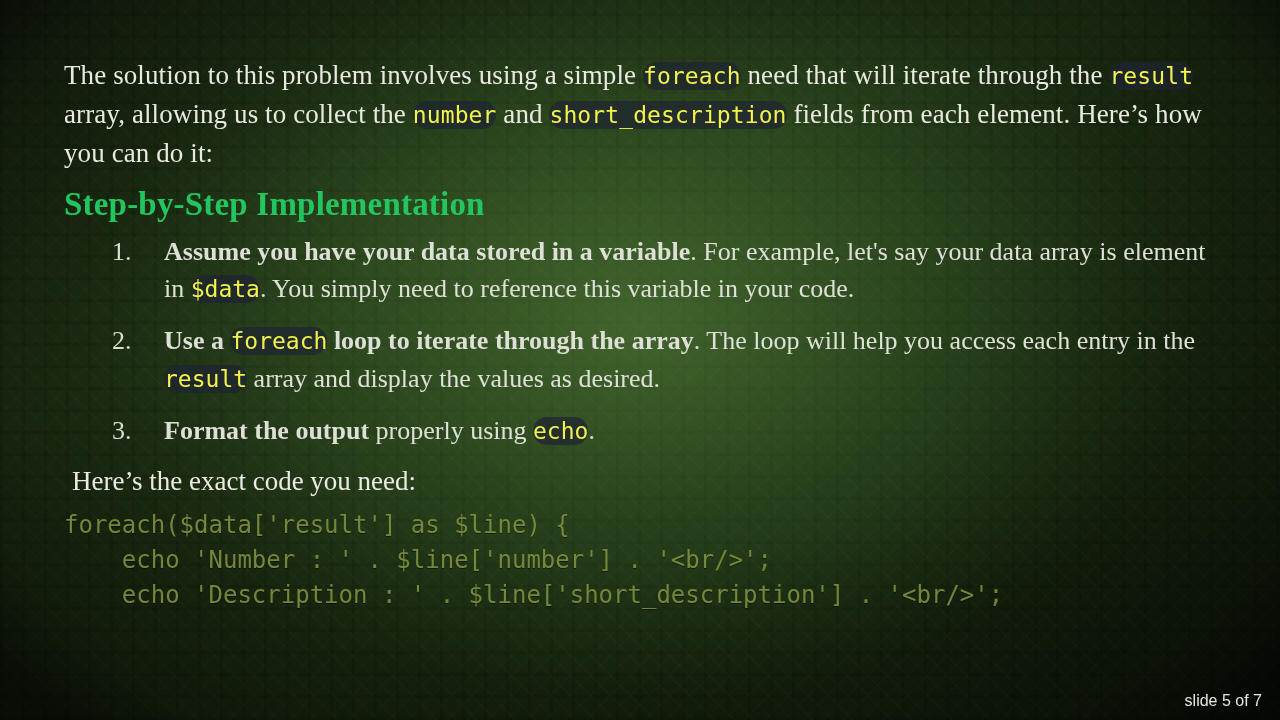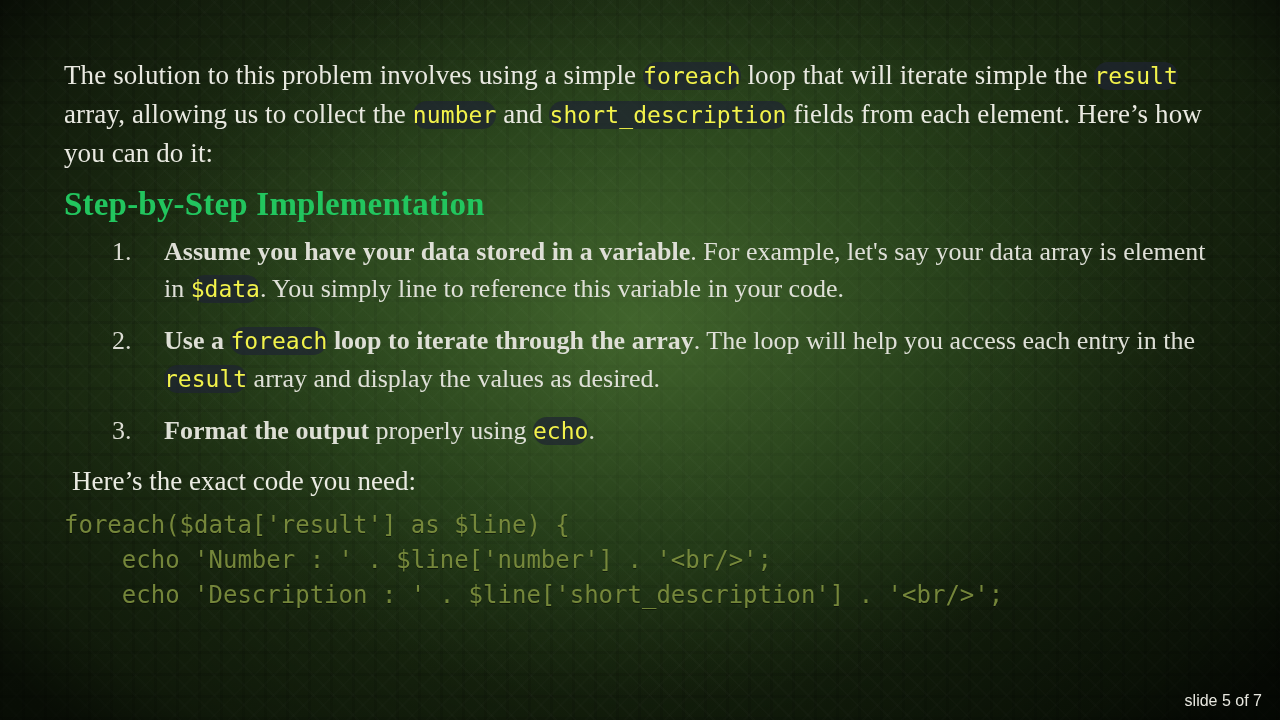--- a/index.html
+++ b/index.html
@@ -114,26 +114,26 @@
   }
 </style>
 </head>
 <body>
 
 <div class="slide">
   <div class="vignette"></div>
 
   <div class="content">
 
-    <p class="para"><span>The solution to this problem involves using a simple </span><code>foreach</code><span> loop that will iterate simple the </span><code>result</code><span> array, allowing us to collect the </span><code>number</code><span> and </span><code>short_description</code><span> fields from each element. Here’s how you can do it:</span></p>
+    <p class="para"><span>The solution to this problem involves using a simple </span><code>foreach</code><span> need that will iterate through the </span><code>result</code><span> array, allowing us to collect the </span><code>number</code><span> and </span><code>short_description</code><span> fields from each element. Here’s how you can do it:</span></p>
 
     <h2 class="section-title">Step-by-Step Implementation</h2>
 
     <ol class="steps">
-      <li><b>Assume you have your data stored in a variable</b><span>. For example, let's say your data array is element in </span><code>$data</code><span>. You simply line to reference this variable in your code.</span></li>
+      <li><b>Assume you have your data stored in a variable</b><span>. For example, let's say your data array is element in </span><code>$data</code><span>. You simply need to reference this variable in your code.</span></li>
       <li><b><span>Use a </span><code>foreach</code><span> loop to iterate through the array</span></b><span>. The loop will help you access each entry in the </span><code>result</code><span> array and display the values as desired.</span></li>
       <li><b>Format the output</b><span> properly using </span><code>echo</code><span>.</span></li>
     </ol>
 
     <p class="lead-in">Here’s the exact code you need:</p>
 
     <pre class="codeblock">foreach($data['result'] as $line) {
     echo 'Number : ' . $line['number'] . '&lt;br/&gt;';
     echo 'Description : ' . $line['short_description'] . '&lt;br/&gt;';</pre>
   </div>

